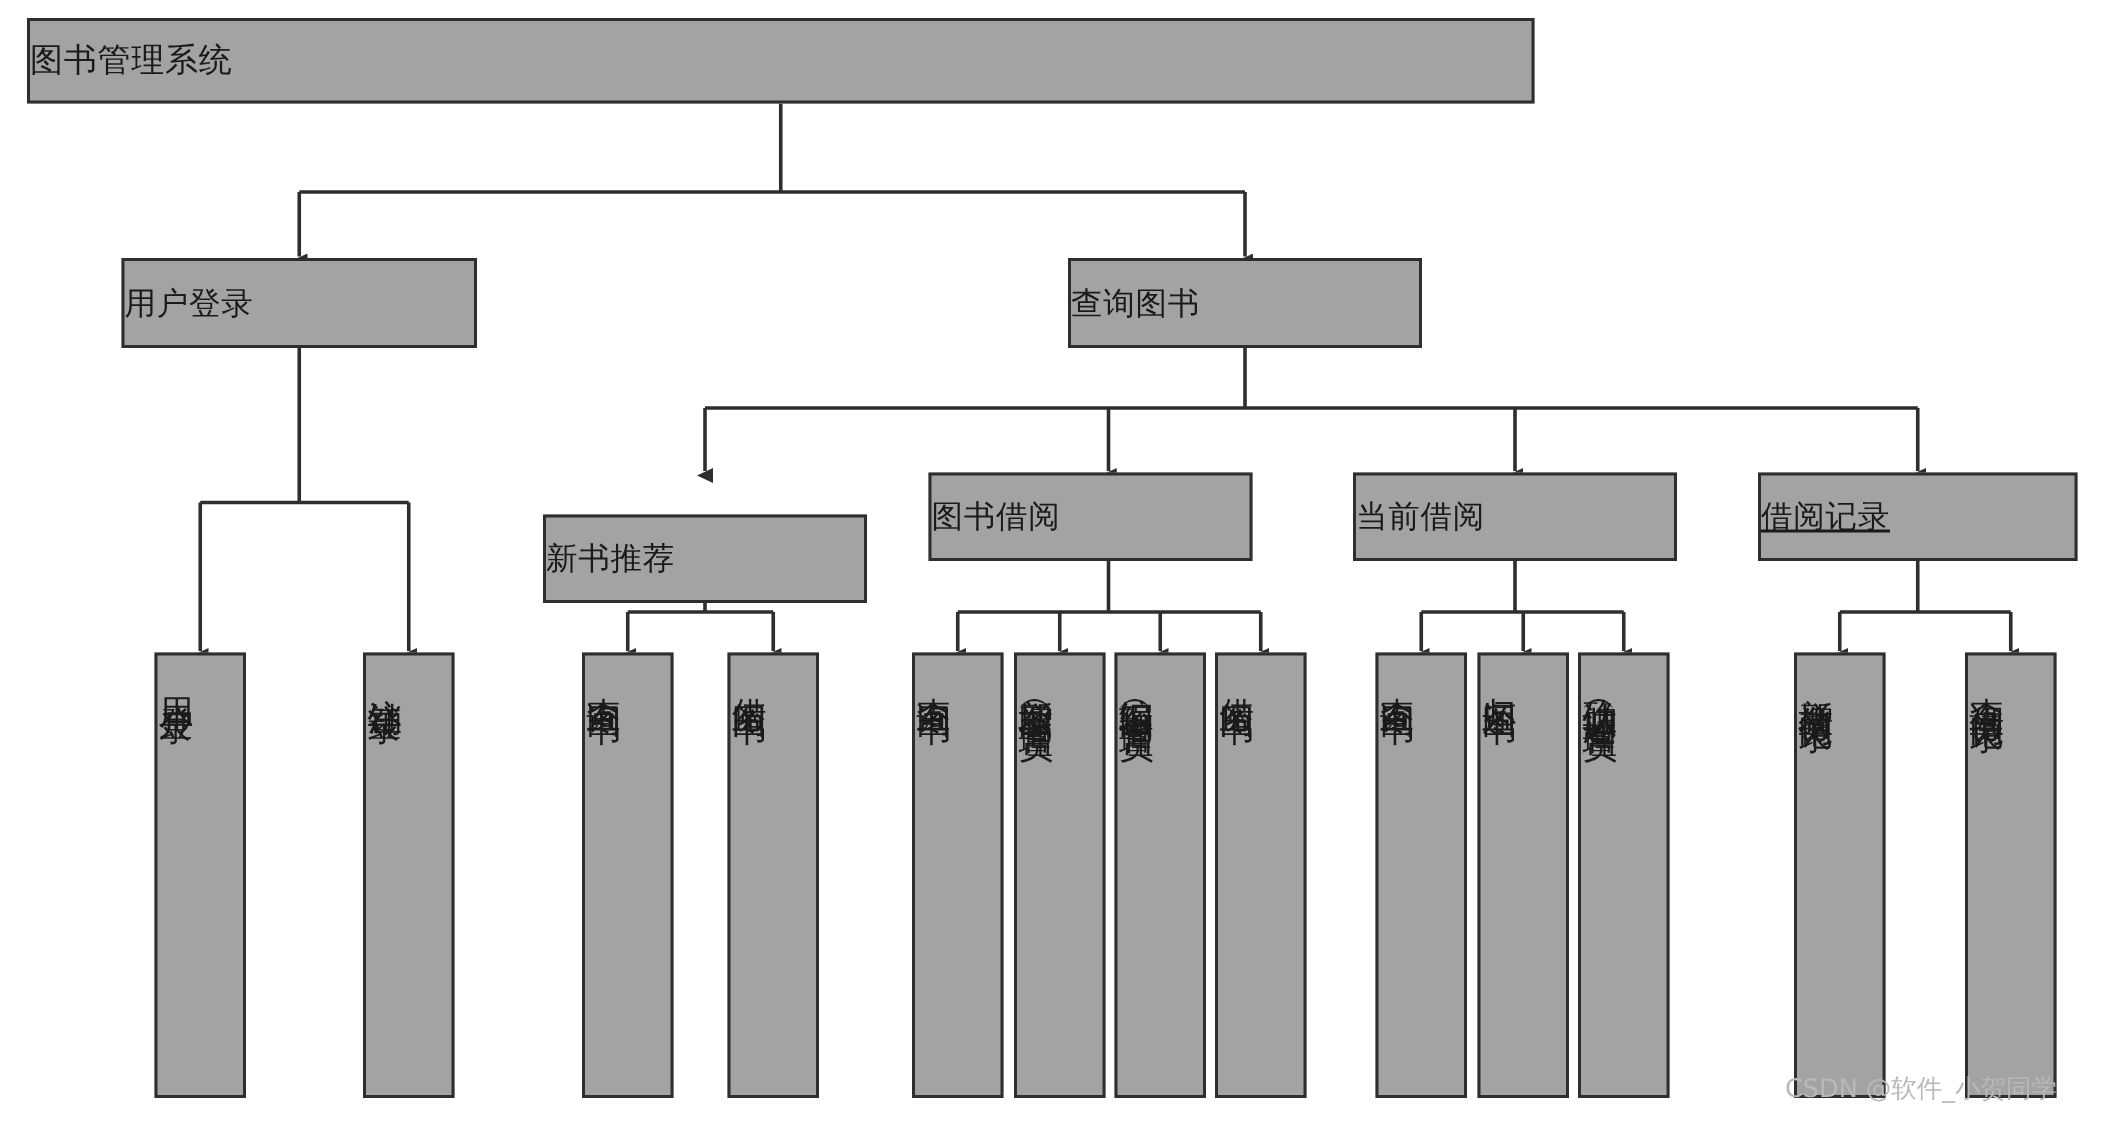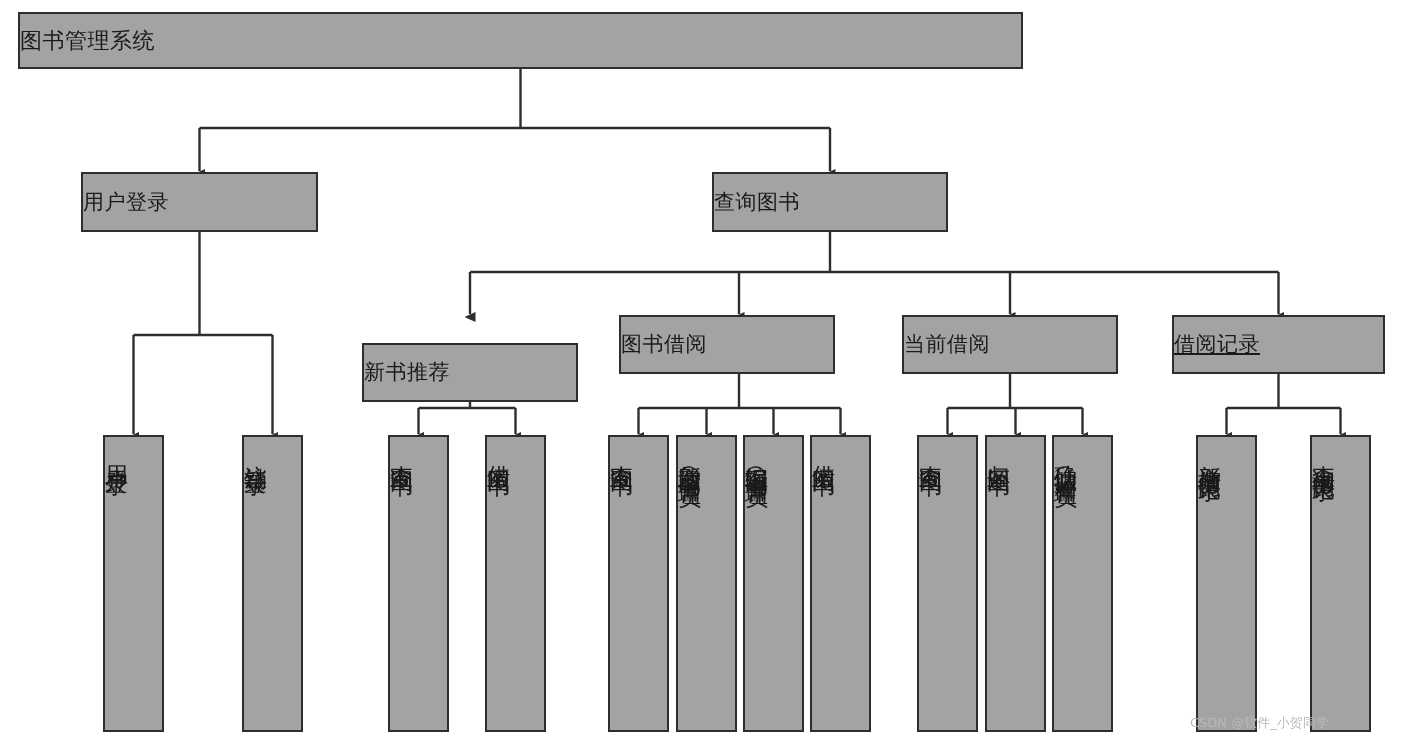--- a/index.html
+++ b/index.html
@@ -55,21 +55,21 @@
     font-size: 23px;
     letter-spacing: 3px;
     line-height: 1;
     white-space: nowrap;
   }
   .node.root .label { font-size: 22px; }
   #watermark {
     position: absolute;
     left: 1190px;
     top: 714px;
-    font-size: 13px;
+    font-size: 17px;
     color: #b9b9b9;
     white-space: nowrap;
     font-family: "DejaVu Sans", "Liberation Sans", sans-serif;
   }
 </style>
 </head>
 <body>
 
 <div id="canvas">
 

